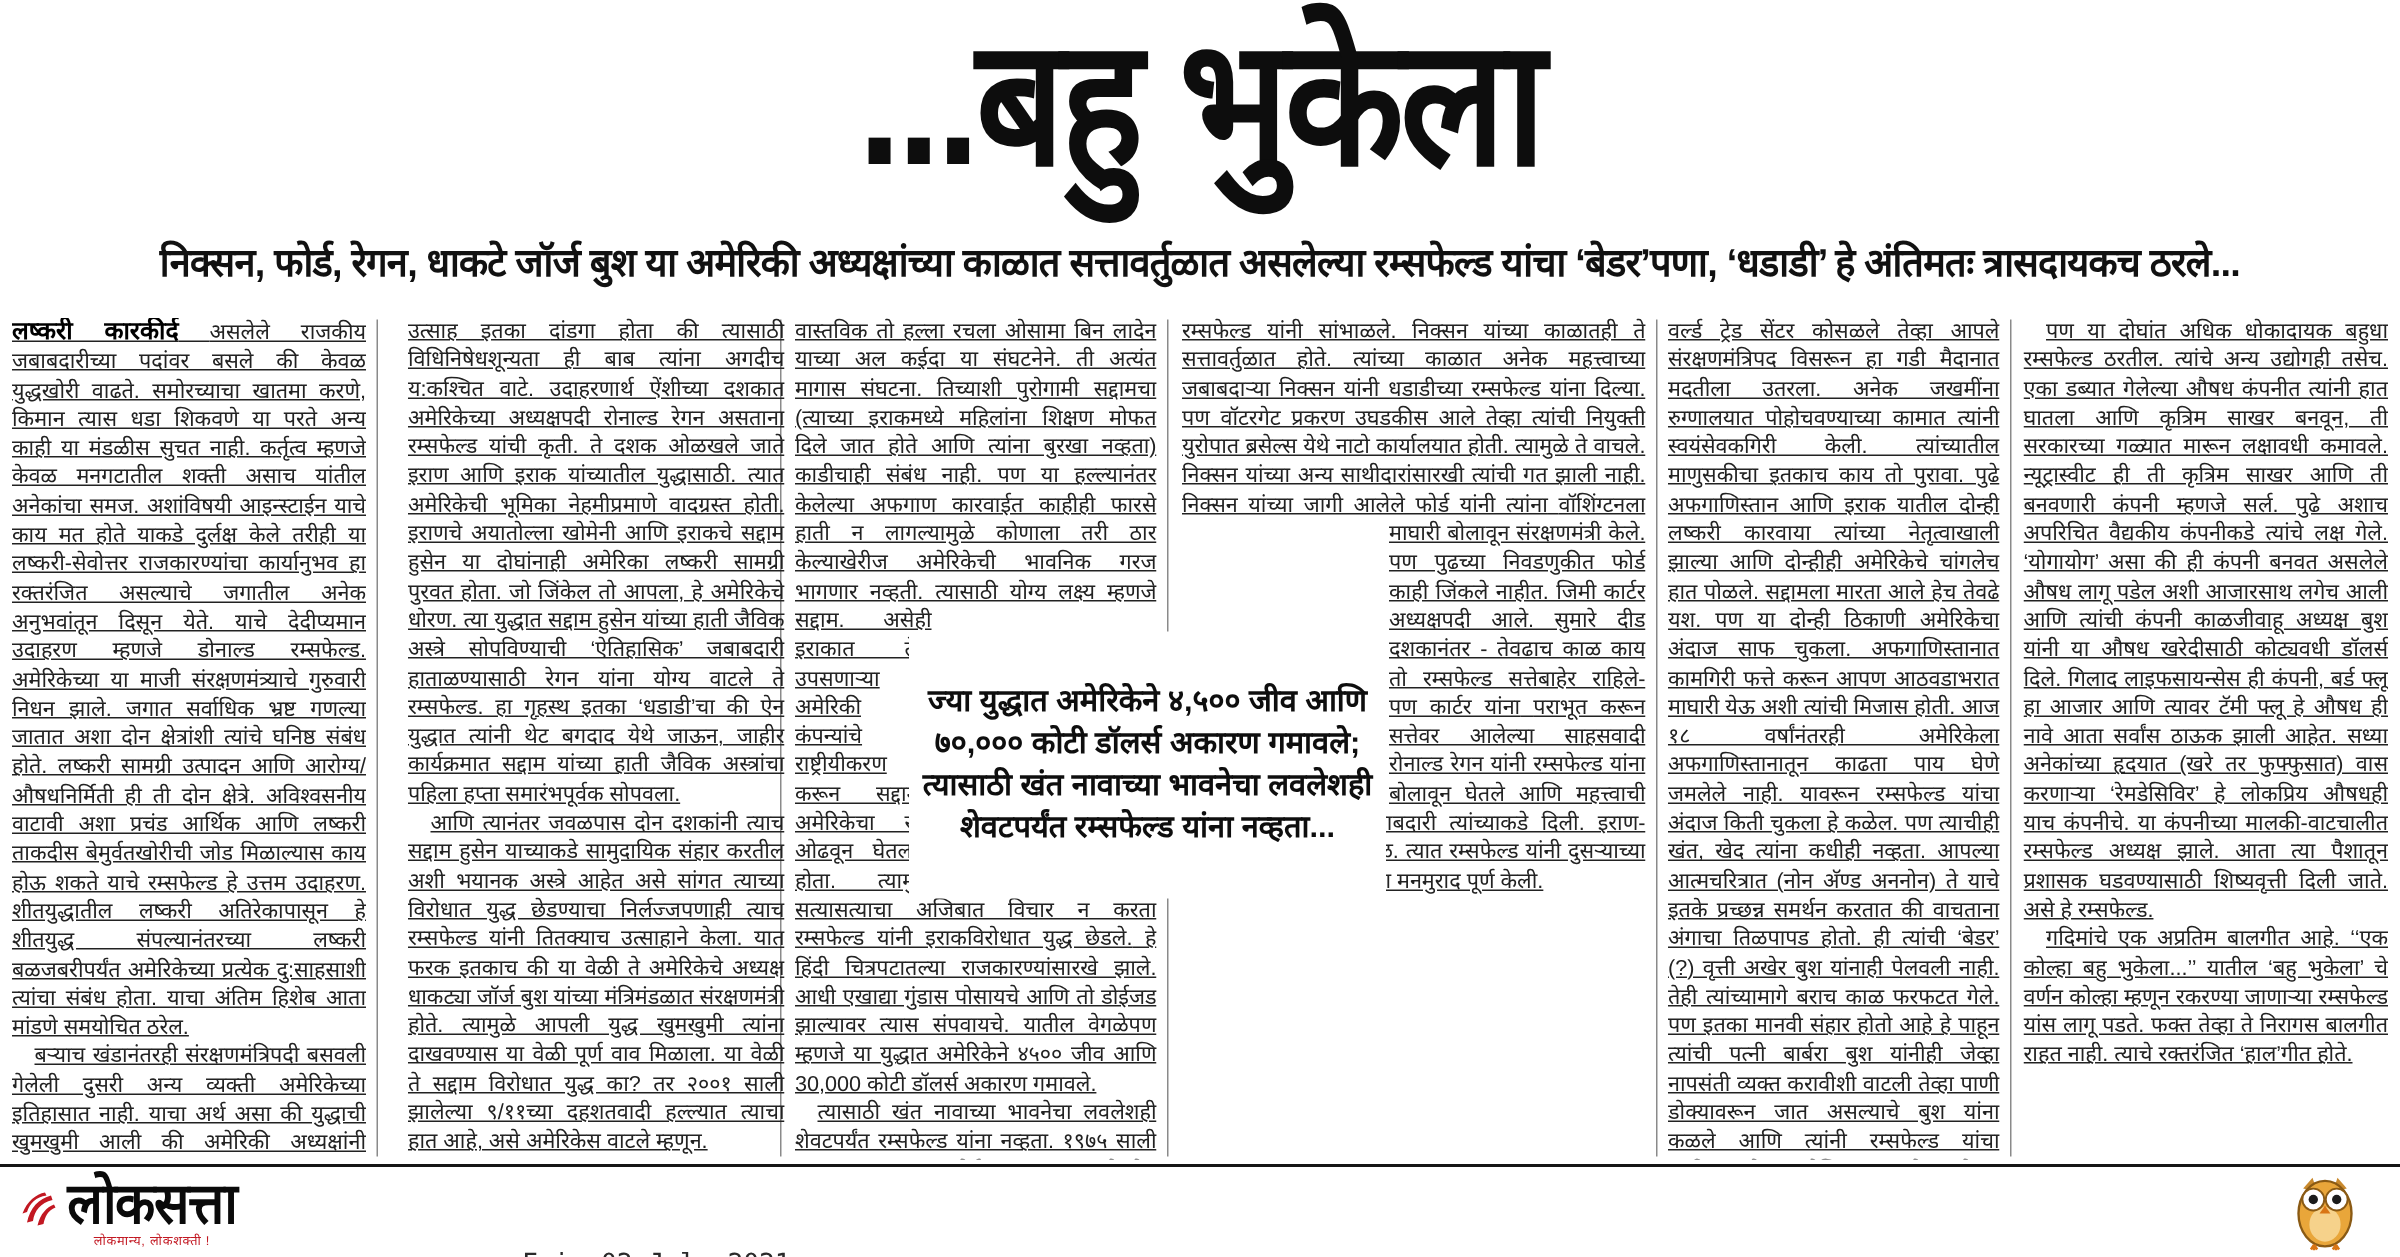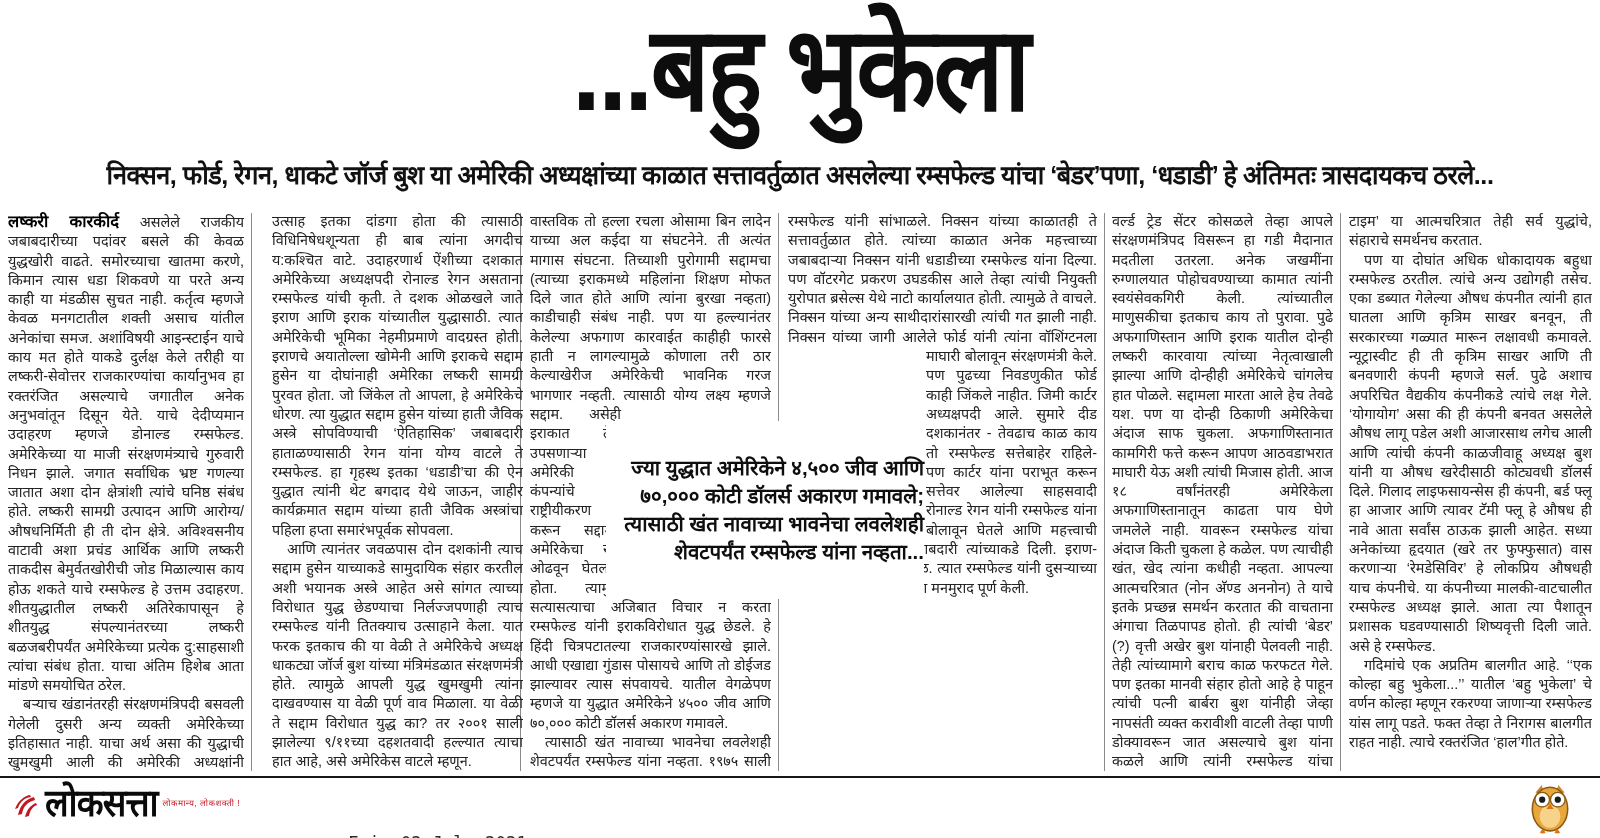--- a/index.html
+++ b/index.html
@@ -15,35 +15,35 @@
   }
   .subhead{
     position:absolute;top:156px;left:0;width:1600px;text-align:center;
     font-size:26px;font-weight:bold;color:#111;letter-spacing:-.5px;
     transform:scaleX(.97);transform-origin:center;white-space:nowrap;
   }
   .col{
     position:absolute;top:212px;height:561px;overflow:hidden;
     font-size:14.4px;line-height:19.3px;text-align:justify;color:#222;
   }
-  .para{margin:0;}
+  .para{margin:0;text-decoration:underline;}
   .para.indent{text-indent:15px;}
   .lead{font-size:16.5px;font-weight:bold;color:#000;}
   .vrule{position:absolute;top:213px;height:558px;width:1px;background:#8a8a8a;}
   .float-r{float:right;width:150px;height:182px;}
   .float-l{float:left;width:138px;height:182px;}
   .pullquote{
     position:absolute;left:606px;top:421px;width:318px;height:178px;
     background:#ffffff;z-index:6;display:flex;align-items:center;justify-content:center;
-    font-size:20.5px;font-weight:bold;line-height:28px;text-align:right;color:#0e0e0e;
+    font-size:20.5px;font-weight:bold;line-height:28px;text-align:center;color:#0e0e0e;
   }
   .footer-rule{position:absolute;left:0;top:776px;width:1600px;height:2px;background:#161616;}
   .logo{position:absolute;left:12px;top:783px;display:flex;align-items:flex-start;z-index:3;}
   .logo-mark{margin-top:10px;margin-right:2px;}
-  .logo-body{display:flex;align-items:center;}
+  .logo-body{display:flex;flex-direction:column;align-items:center;}
   .logo-text{font-size:38px;font-weight:bold;color:#0a0a0a;letter-spacing:-1px;line-height:40px;transform:scaleX(.92);}
   .logo-tagline{font-size:8.5px;color:#c21822;letter-spacing:.5px;margin-top:-2px;}
   .footer-meta{
     position:absolute;left:348px;top:781px;
     font-family:"DejaVu Sans Mono","Liberation Mono",monospace;
     font-size:17.5px;line-height:25px;color:#2a2a2a;white-space:pre;
   }
   .owl{position:absolute;left:1524px;top:782px;width:52px;height:52px;}
 </style>
 </head>
@@ -66,21 +66,21 @@
 <div class="col" style="left:272px;width:251px">
   <p class="para">उत्साह इतका दांडगा होता की त्यासाठी विधिनिषेधशून्यता ही बाब त्यांना अगदीच य:कश्चित वाटे. उदाहरणार्थ ऐंशीच्या दशकात अमेरिकेच्या अध्यक्षपदी रोनाल्ड रेगन असताना रम्सफेल्ड यांची कृती. ते दशक ओळखले जाते इराण आणि इराक यांच्यातील युद्धासाठी. त्यात अमेरिकेची भूमिका नेहमीप्रमाणे वादग्रस्त होती. इराणचे अयातोल्ला खोमेनी आणि इराकचे सद्दाम हुसेन या दोघांनाही अमेरिका लष्करी सामग्री पुरवत होता. जो जिंकेल तो आपला, हे अमेरिकेचे धोरण. त्या युद्धात सद्दाम हुसेन यांच्या हाती जैविक अस्त्रे सोपविण्याची ‘ऐतिहासिक’ जबाबदारी हाताळण्यासाठी रेगन यांना योग्य वाटले ते रम्सफेल्ड. हा गृहस्थ इतका ‘धडाडी’चा की ऐन युद्धात त्यांनी थेट बगदाद येथे जाऊन, जाहीर कार्यक्रमात सद्दाम यांच्या हाती जैविक अस्त्रांचा पहिला हप्ता समारंभपूर्वक सोपवला.</p>
   <p class="para indent">आणि त्यानंतर जवळपास दोन दशकांनी त्याच सद्दाम हुसेन याच्याकडे सामुदायिक संहार करतील अशी भयानक अस्त्रे आहेत असे सांगत त्याच्या विरोधात युद्ध छेडण्याचा निर्लज्जपणाही त्याच रम्सफेल्ड यांनी तितक्याच उत्साहाने केला. यात फरक इतकाच की या वेळी ते अमेरिकेचे अध्यक्ष धाकट्या जॉर्ज बुश यांच्या मंत्रिमंडळात संरक्षणमंत्री होते. त्यामुळे आपली युद्ध खुमखुमी त्यांना दाखवण्यास या वेळी पूर्ण वाव मिळाला. या वेळी ते सद्दाम विरोधात युद्ध का? तर २००१ साली झालेल्या ९/११च्या दहशतवादी हल्ल्यात त्याचा हात आहे, असे अमेरिकेस वाटले म्हणून.</p>
 </div>
 
 <div class="col" style="left:530px;width:241px">
   <p class="para">
     <span>वास्तविक तो हल्ला रचला ओसामा बिन लादेन याच्या अल कईदा या संघटनेने. ती अत्यंत मागास संघटना. तिच्याशी पुरोगामी सद्दामचा (त्याच्या इराकमध्ये महिलांना शिक्षण मोफत दिले जात होते आणि त्यांना बुरखा नव्हता) काडीचाही संबंध नाही. पण या हल्ल्यानंतर केलेल्या अफगाण कारवाईत काहीही फारसे हाती न लागल्यामुळे कोणाला तरी ठार केल्याखेरीज अमेरिकेची भावनिक गरज भागणार नव्हती. त्यासाठी योग्य लक्ष्य म्हणजे सद्दाम. असेही</span>
     <span class="float-r"></span>
     <span>इराकात तेल उपसणाऱ्या अमेरिकी कंपन्यांचे राष्ट्रीयीकरण करून सद्दामने अमेरिकेचा रोष ओढवून घेतलाच होता. त्यामुळे सत्यासत्याचा अजिबात विचार न करता रम्सफेल्ड यांनी इराकविरोधात युद्ध छेडले.</span>
-    <span>हे हिंदी चित्रपटातल्या राजकारण्यांसारखे झाले. आधी एखाद्या गुंडास पोसायचे आणि तो डोईजड झाल्यावर त्यास संपवायचे. यातील वेगळेपण म्हणजे या युद्धात अमेरिकेने ४५०० जीव आणि ७०,००० कोटी डॉलर्स अकारण गमावले.</span>
+    <span>हे हिंदी चित्रपटातल्या राजकारण्यांसारखे झाले. आधी एखाद्या गुंडास पोसायचे आणि तो डोईजड झाल्यावर त्यास संपवायचे. यातील वेगळेपण म्हणजे या युद्धात अमेरिकेने ४५०० जीव आणि 30,000 कोटी डॉलर्स अकारण गमावले.</span>
   </p>
   <p class="para indent">त्यासाठी खंत नावाच्या भावनेचा लवलेशही शेवटपर्यंत रम्सफेल्ड यांना नव्हता. १९७५ साली कामचलाऊ अध्यक्ष फोर्ड यांच्या काळात जेमतेम दोन वर्षे आणि २००१ पासून सलग सहा वर्षे धाकट्या जॉर्ज बुश यांचे संरक्षणमंत्रिपद</p>
 </div>
 
 <div class="col" style="left:788px;width:309px">
   <p class="para">
     <span>रम्सफेल्ड यांनी सांभाळले. निक्सन यांच्या काळातही ते सत्तावर्तुळात होते. त्यांच्या काळात अनेक महत्त्वाच्या जबाबदाऱ्या निक्सन यांनी धडाडीच्या रम्सफेल्ड यांना दिल्या. पण वॉटरगेट प्रकरण उघडकीस आले तेव्हा त्यांची नियुक्ती युरोपात ब्रसेल्स येथे नाटो कार्यालयात होती. त्यामुळे ते वाचले. निक्सन यांच्या अन्य साथीदारांसारखी त्यांची गत झाली नाही. निक्सन यांच्या जागी आलेले फोर्ड यांनी त्यांना</span>
     <span class="float-l"></span>
     <span>वॉशिंग्टनला माघारी बोलावून संरक्षणमंत्री केले. पण पुढच्या निवडणुकीत फोर्ड काही जिंकले नाहीत. जिमी कार्टर अध्यक्षपदी आले. सुमारे दीड दशकानंतर - तेवढाच काळ काय तो रम्सफेल्ड सत्तेबाहेर राहिले- पण कार्टर यांना</span>
     <span>पराभूत करून सत्तेवर आलेल्या साहसवादी रोनाल्ड रेगन यांनी रम्सफेल्ड यांना बोलावून घेतले आणि महत्त्वाची संरक्षण सल्लागाराची जबाबदारी त्यांच्याकडे दिली. इराण-इराक युद्धाचा हाच तो काळ. त्यात रम्सफेल्ड यांनी दुसऱ्याच्या जिवावर आपली युद्धकामना मनमुराद पूर्ण केली.</span>
@@ -89,21 +89,20 @@
 
 <div class="pullquote">
   <div>ज्या युद्धात अमेरिकेने ४,५०० जीव आणि ७०,००० कोटी डॉलर्स अकारण गमावले; त्यासाठी खंत नावाच्या भावनेचा लवलेशही शेवटपर्यंत रम्सफेल्ड यांना नव्हता...</div>
 </div>
 
 <div class="col" style="left:1112px;width:221px">
   <p class="para">वर्ल्ड ट्रेड सेंटर कोसळले तेव्हा आपले संरक्षणमंत्रिपद विसरून हा गडी मैदानात मदतीला उतरला. अनेक जखमींना रुग्णालयात पोहोचवण्याच्या कामात त्यांनी स्वयंसेवकगिरी केली. त्यांच्यातील माणुसकीचा इतकाच काय तो पुरावा. पुढे अफगाणिस्तान आणि इराक यातील दोन्ही लष्करी कारवाया त्यांच्या नेतृत्वाखाली झाल्या आणि दोन्हीही अमेरिकेचे चांगलेच हात पोळले. सद्दामला मारता आले हेच तेवढे यश. पण या दोन्ही ठिकाणी अमेरिकेचा अंदाज साफ चुकला. अफगाणिस्तानात कामगिरी फत्ते करून आपण आठवडाभरात माघारी येऊ अशी त्यांची मिजास होती. आज १८ वर्षांनंतरही अमेरिकेला अफगाणिस्तानातून काढता पाय घेणे जमलेले नाही. यावरून रम्सफेल्ड यांचा अंदाज किती चुकला हे कळेल. पण त्याचीही खंत, खेद त्यांना कधीही नव्हता. आपल्या आत्मचरित्रात (नोन अ‍ॅण्ड अननोन) ते याचे इतके प्रच्छन्न समर्थन करतात की वाचताना अंगाचा तिळपापड होतो. ही त्यांची ‘बेडर’ (?) वृत्ती अखेर बुश यांनाही पेलवली नाही. तेही त्यांच्यामागे बराच काळ फरफटत गेले. पण इतका मानवी संहार होतो आहे हे पाहून त्यांची पत्नी बार्बरा बुश यांनीही जेव्हा नापसंती व्यक्त करावीशी वाटली तेव्हा पाणी डोक्यावरून जात असल्याचे बुश यांना कळले आणि त्यांनी रम्सफेल्ड यांचा राजीनामा घेतला. वैशिष्ट्य म्हणजे रम्सफेल्ड यांनी घडवलेला सहकारीही तसाच. तोही तितकाच युद्धखोर. डिक चेनी हे त्यांचे चेले. बुश यांचे उपाध्यक्ष. ‘इन माय</p>
 </div>
 
 <div class="col" style="left:1349px;width:243px">
-  <p class="para">टाइम’ या आत्मचरित्रात तेही सर्व युद्धांचे, संहाराचे समर्थनच करतात.</p>
   <p class="para indent">पण या दोघांत अधिक धोकादायक बहुधा रम्सफेल्ड ठरतील. त्यांचे अन्य उद्योगही तसेच. एका डब्यात गेलेल्या औषध कंपनीत त्यांनी हात घातला आणि कृत्रिम साखर बनवून, ती सरकारच्या गळ्यात मारून लक्षावधी कमावले. न्यूट्रास्वीट ही ती कृत्रिम साखर आणि ती बनवणारी कंपनी म्हणजे सर्ल. पुढे अशाच अपरिचित वैद्यकीय कंपनीकडे त्यांचे लक्ष गेले. ‘योगायोग’ असा की ही कंपनी बनवत असलेले औषध लागू पडेल अशी आजारसाथ लगेच आली आणि त्यांची कंपनी काळजीवाहू अध्यक्ष बुश यांनी या औषध खरेदीसाठी कोट्यवधी डॉलर्स दिले. गिलाद लाइफसायन्सेस ही कंपनी, बर्ड फ्लू हा आजार आणि त्यावर टॅमी फ्लू हे औषध ही नावे आता सर्वांस ठाऊक झाली आहेत. सध्या अनेकांच्या हृदयात (खरे तर फुफ्फुसात) वास करणाऱ्या ‘रेमडेसिविर’ हे लोकप्रिय औषधही याच कंपनीचे. या कंपनीच्या मालकी-वाटचालीत रम्सफेल्ड अध्यक्ष झाले. आता त्या पैशातून प्रशासक घडवण्यासाठी शिष्यवृत्ती दिली जाते. असे हे रम्सफेल्ड.</p>
   <p class="para indent">गदिमांचे एक अप्रतिम बालगीत आहे. ‘‘एक कोल्हा बहु भुकेला...’’ यातील ‘बहु भुकेला’ चे वर्णन कोल्हा म्हणून रकरण्या जाणाऱ्या रम्सफेल्ड यांस लागू पडते. फक्त तेव्हा ते निरागस बालगीत राहत नाही. त्याचे रक्तरंजित ‘हाल’गीत होते.</p>
 </div>
 
 <div class="footer-rule"></div>
 
 <div class="logo">
   <svg class="logo-mark" width="26" height="30" viewBox="0 0 26 30">
     <path d="M22 4 C14 6, 8 12, 6 22 L10 21 C11 14, 15 9, 23 7 Z" fill="#c21822"></path>
     <path d="M18 2 C12 3, 6 8, 3 16 L6 15 C8 9, 12 5, 19 4 Z" fill="#c21822"></path>

